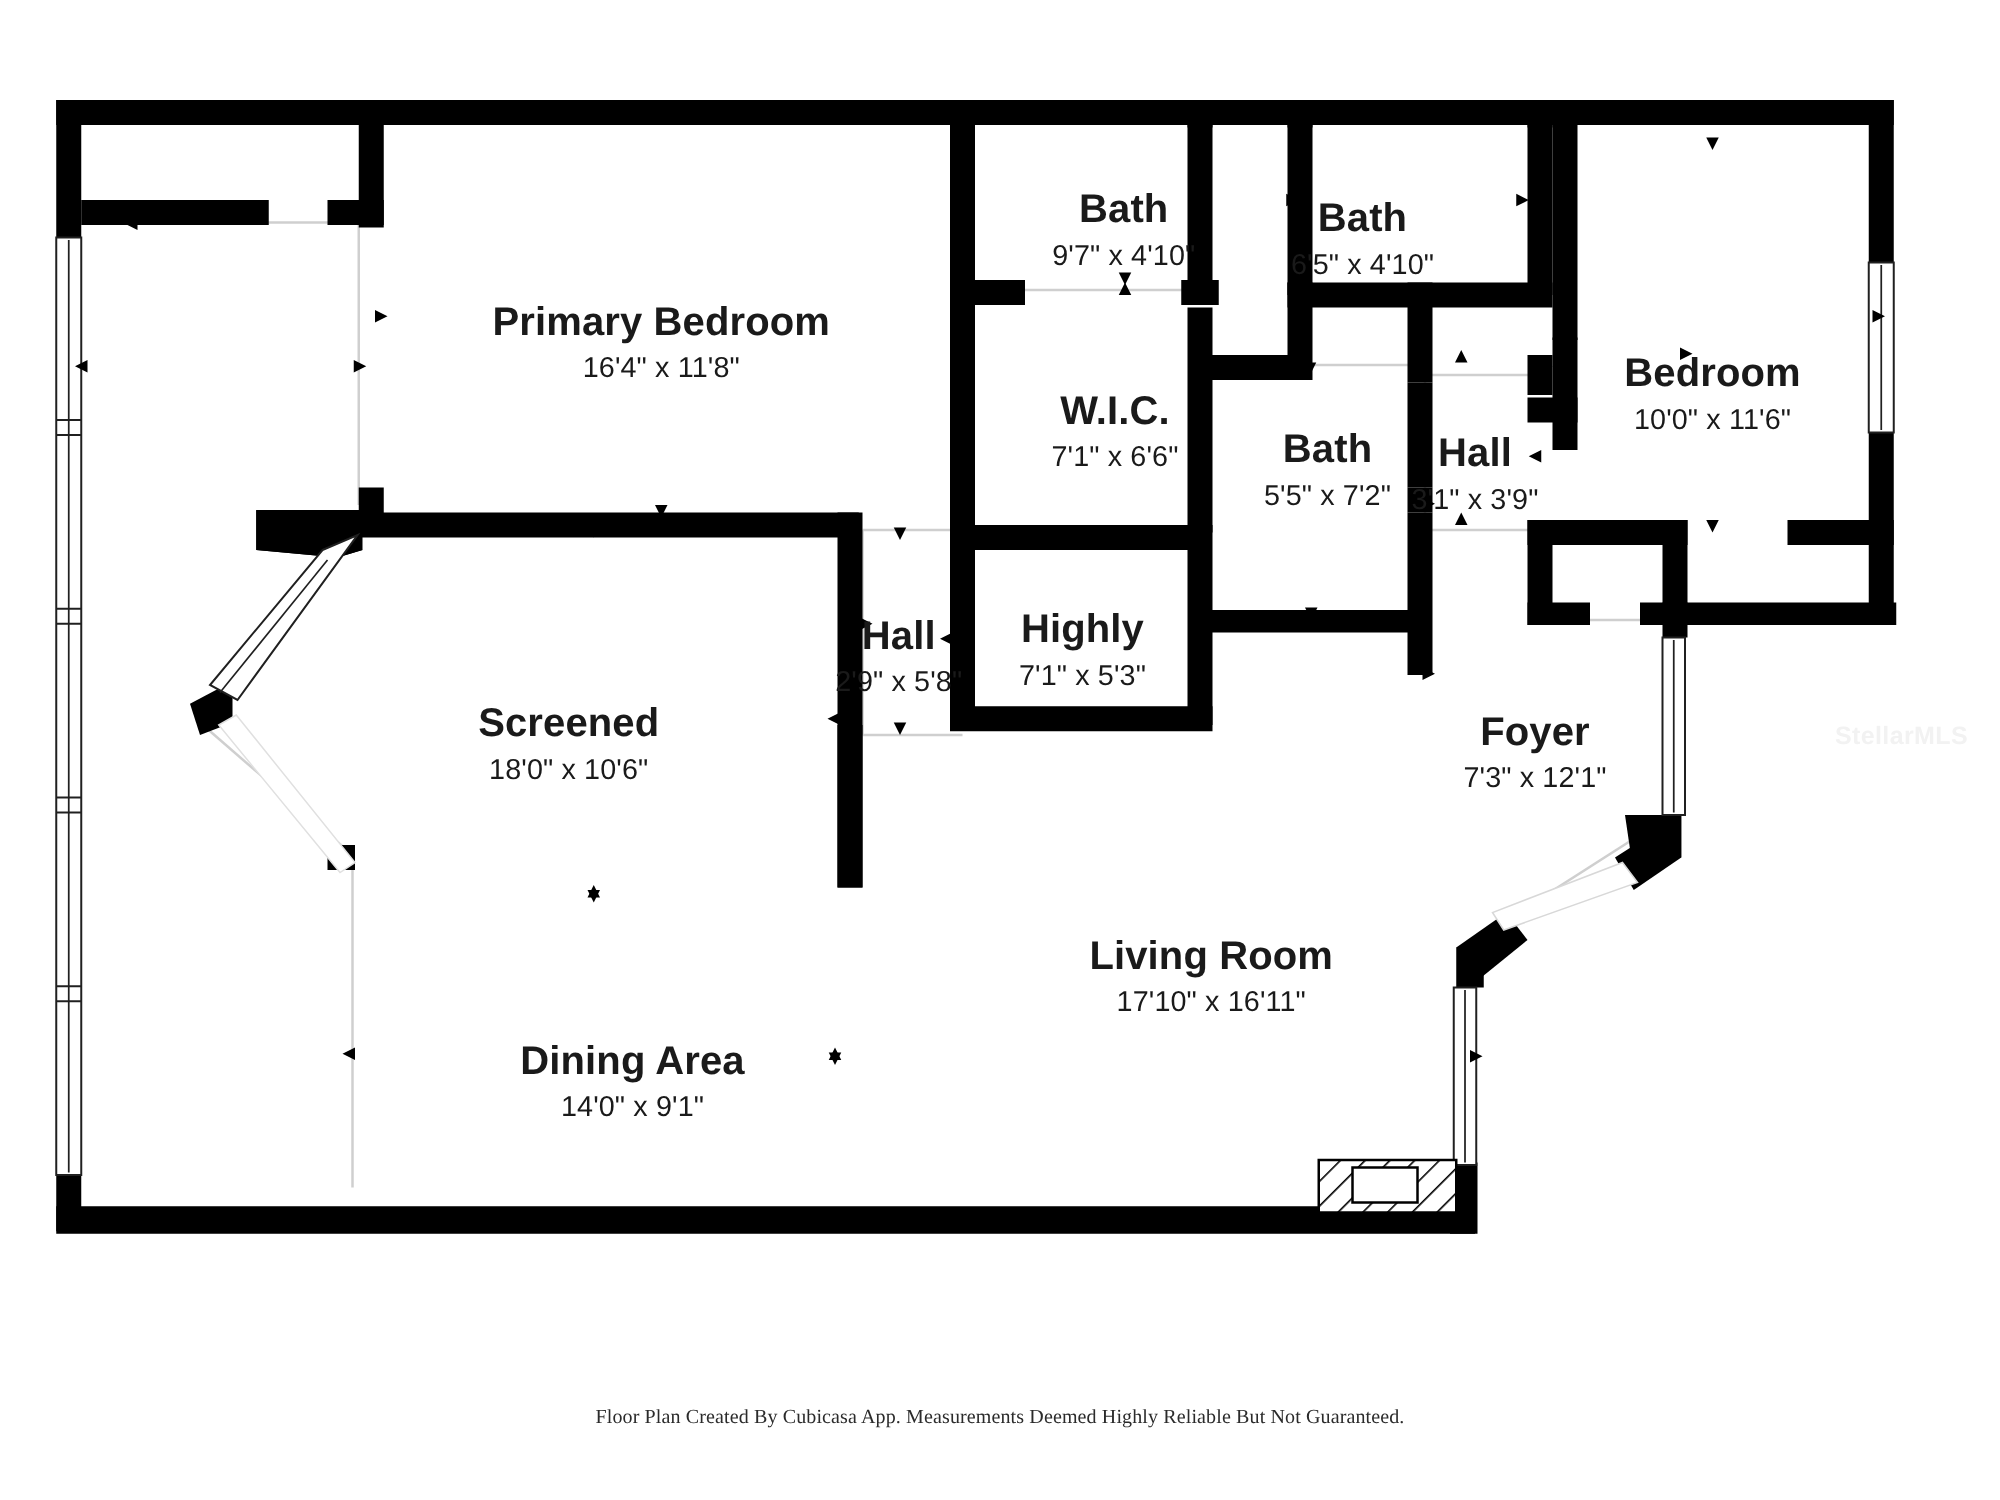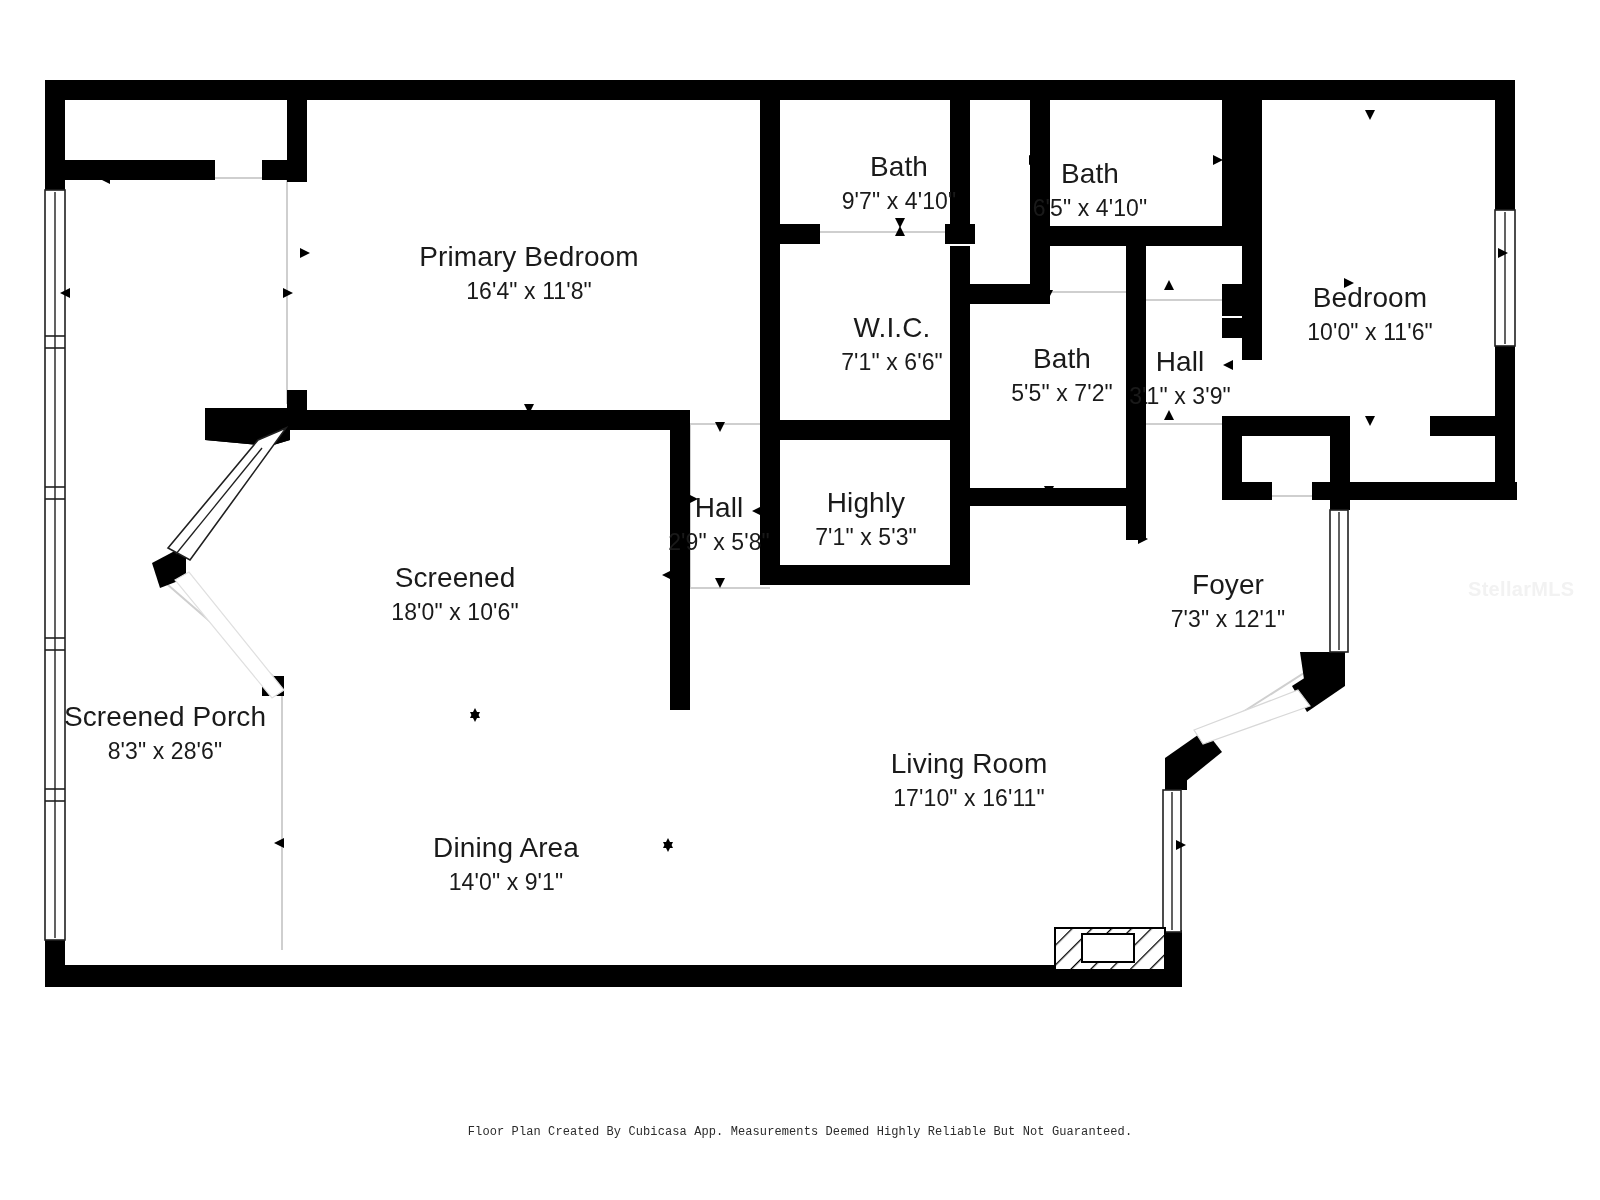--- a/index.html
+++ b/index.html
@@ -32,40 +32,40 @@
     text-align: center;
     color: #1a1a1a;
     font-family: "Liberation Sans", sans-serif;
     line-height: 1.24;
     white-space: nowrap;
     transform: translate(-50%, -50%);
     pointer-events: none;
   }
   .room-label .rl-name {
     display: block;
-    font-size: 28px;
-    font-weight: 400;
+    font-size: 32px;
+    font-weight: 700;
     letter-spacing: 0.1px;
   }
   .room-label .rl-dims {
     display: block;
     font-size: 23px;
     font-weight: 400;
     letter-spacing: 0.1px;
     margin-top: 2px;
   }
   #footer-note {
     position: absolute;
     left: 0;
     right: 0;
     top: 1125px;
     text-align: center;
-    font-size: 12px;
+    font-size: 16px;
     color: #2b2b2b;
-    font-family: Liberation Mono, monospace;
+    font-family: Liberation Serif, serif;
     letter-spacing: 0.1px;
   }
   #watermark {
     position: absolute;
     left: 1468px;
     top: 578px;
     font-size: 20px;
     font-weight: 700;
     color: #f2f2f2;
     letter-spacing: 0.3px;
@@ -358,24 +358,20 @@
   <div class="room-label" style="left:455px; top:594px;">
     <span class="rl-name">Screened</span>
     <span class="rl-dims">18'0" x 10'6"</span>
   </div>
 
   <div class="room-label" style="left:1228px; top:601px;">
     <span class="rl-name">Foyer</span>
     <span class="rl-dims">7'3" x 12'1"</span>
   </div>
 
-  <div class="room-label" style="left:165px; top:733px;">
-    <span class="rl-name">Screened Porch</span>
-    <span class="rl-dims">8'3" x 28'6"</span>
-  </div>
 
   <div class="room-label" style="left:969px; top:780px;">
     <span class="rl-name">Living Room</span>
     <span class="rl-dims">17'10" x 16'11"</span>
   </div>
 
   <div class="room-label" style="left:476px; top:864px;margin-left:30px;">
     <span class="rl-name">Dining Area</span>
     <span class="rl-dims">14'0" x 9'1"</span>
   </div>

